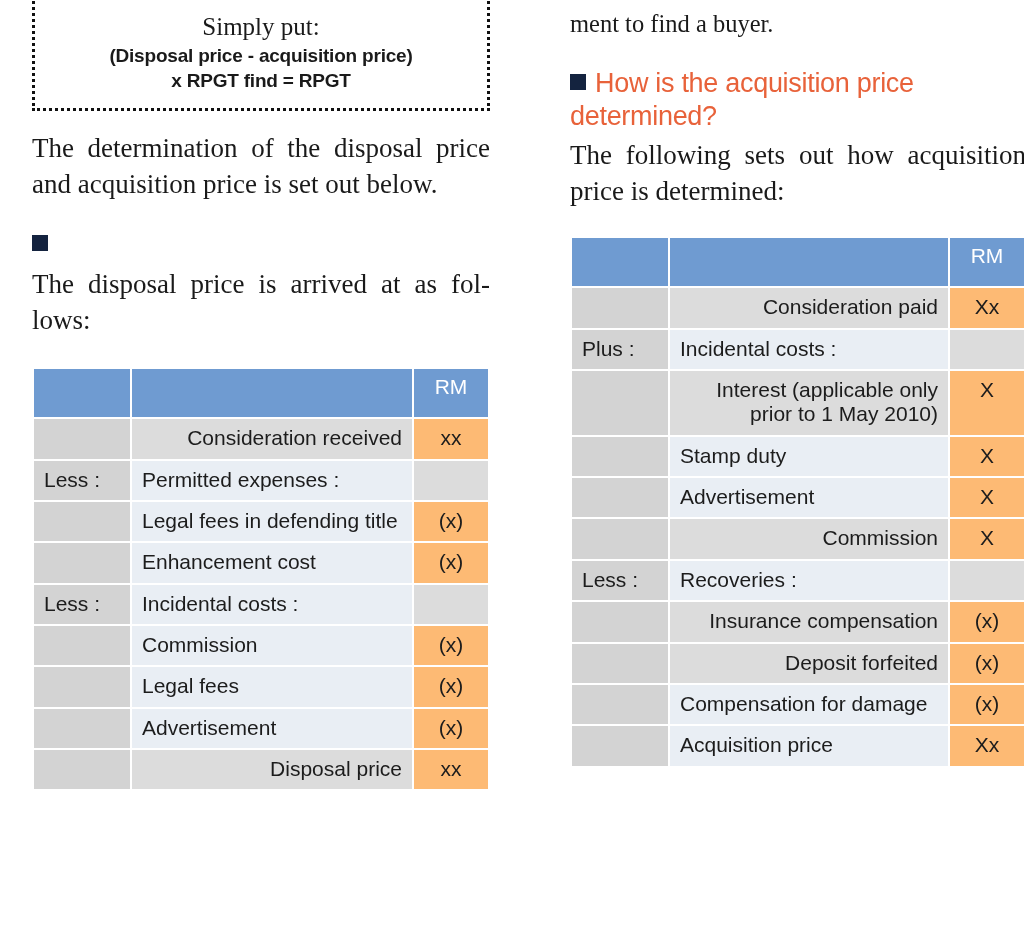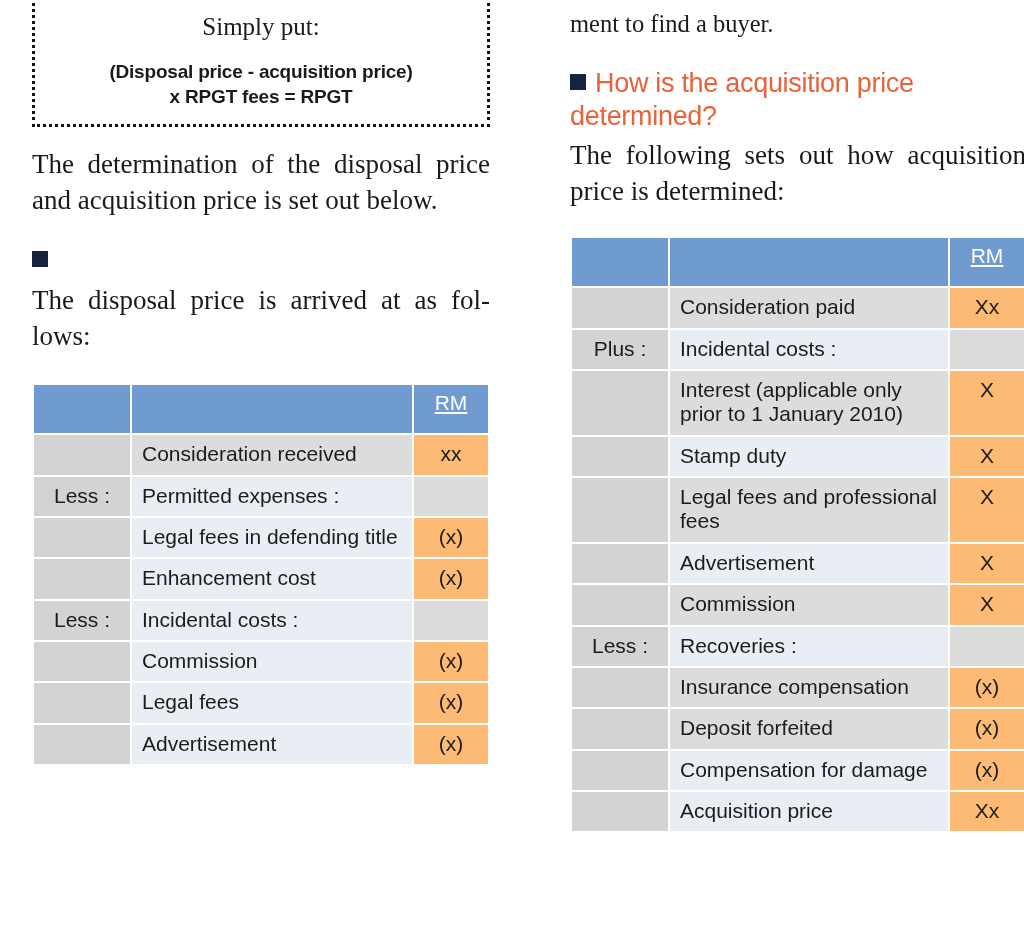--- a/index.html
+++ b/index.html
@@ -38,21 +38,21 @@
   .callout {
     border: 3px dotted #111111;
     padding: 12px 10px 14px 10px;
     text-align: center;
     margin-top: -4px;
   }
   .callout .line1 {
     font-family: "Liberation Serif", serif;
     font-size: 25px;
     line-height: 1.25;
-    margin-bottom: 18px;
+    margin-bottom: 2px;
   }
   .callout .line2,
   .callout .line3 {
     font-family: "Liberation Sans", sans-serif;
     font-weight: bold;
     font-size: 19px;
     line-height: 1.3;
     letter-spacing: -0.2px;
   }
 
@@ -101,48 +101,47 @@
   table.calc td {
     border: 2px solid #ffffff;
     padding: 7px 10px 8px 10px;
     vertical-align: top;
     line-height: 1.16;
   }
   
   td.c-label {
     background: #d3d3d3;
     width: 76px;
-    text-align: center;
+    text-align: left;
     white-space: nowrap;
   }
   td.c-desc {
     background: #e9eef4;
   }
-  td.c-desc.grey { background: #dcdcdc; }
+  td.c-desc.grey { background: #dcdcdc; text-align: right; }
   td.c-amt {
     background: #fdba74;
     width: 54px;
     text-align: center;
     white-space: nowrap;
   }
   td.c-amt.light { background: #dcdcdc; }
   
   tr.head td {
     background: #6f9bd1;
     color: #ffffff;
     height: 36px;
     padding-top: 6px;
     padding-bottom: 6px;
   }
   tr.head td.c-amt {
     background: #6f9bd1;
     color: #ffffff;
     text-align: center;
     font-size: 21px;
-    text-decoration: underline;
   }
   tr.head td.c-desc { background: #6f9bd1; }
   tr.head td.c-label { background: #6f9bd1; }
 
   .left-table-wrap { margin-top: 28px; }
   .right-table-wrap { margin-top: 26px; }
 
   
   .partial-top {
     font-family: "Liberation Serif", serif;
@@ -155,21 +154,21 @@
 </head>
 <body>
 
 <div class="page">
 
   <div class="col-left">
 
     <div class="callout">
       <div class="line1">Simply put:</div>
       <div class="line2">(Disposal price - acquisition price)</div>
-      <div class="line3">x RPGT fees = RPGT</div>
+      <div class="line3">x RPGT find = RPGT</div>
     </div>
 
     <p class="body first">The determination of the disposal price and acquisition price is set out below.</p>
 
     <h2 class="heading">
       <span class="bullet"></span>
     </h2>
 
     <p class="body tight">The disposal price is arrived at as fol-lows:</p>
 
@@ -223,20 +222,25 @@
             <td class="c-desc">Legal fees</td>
             <td class="c-amt">(x)</td>
           </tr>
 
           <tr>
             <td class="c-label"></td>
             <td class="c-desc">Advertisement</td>
             <td class="c-amt">(x)</td>
           </tr>
 
+          <tr>
+            <td class="c-label"></td>
+            <td class="c-desc grey">Disposal price</td>
+            <td class="c-amt">xx</td>
+          </tr>
         </tbody>
       </table>
     </div>
   </div>
 
   <div class="col-right">
 
     <p class="partial-top">ment to find a buyer.</p>
 
     <h2 class="heading">
@@ -261,35 +265,30 @@
           </tr>
 
           <tr>
             <td class="c-label">Plus :</td>
             <td class="c-desc">Incidental costs :</td>
             <td class="c-amt light"></td>
           </tr>
 
           <tr>
             <td class="c-label"></td>
-            <td class="c-desc grey">Interest (applicable only prior to 1 January 2010)</td>
+            <td class="c-desc grey">Interest (applicable only prior to 1 May 2010)</td>
             <td class="c-amt">X</td>
           </tr>
 
           <tr>
             <td class="c-label"></td>
             <td class="c-desc">Stamp duty</td>
             <td class="c-amt">X</td>
           </tr>
 
-          <tr>
-            <td class="c-label"></td>
-            <td class="c-desc grey">Legal fees and professional fees</td>
-            <td class="c-amt">X</td>
-          </tr>
 
           <tr>
             <td class="c-label"></td>
             <td class="c-desc">Advertisement</td>
             <td class="c-amt">X</td>
           </tr>
 
           <tr>
             <td class="c-label"></td>
             <td class="c-desc grey">Commission</td>

